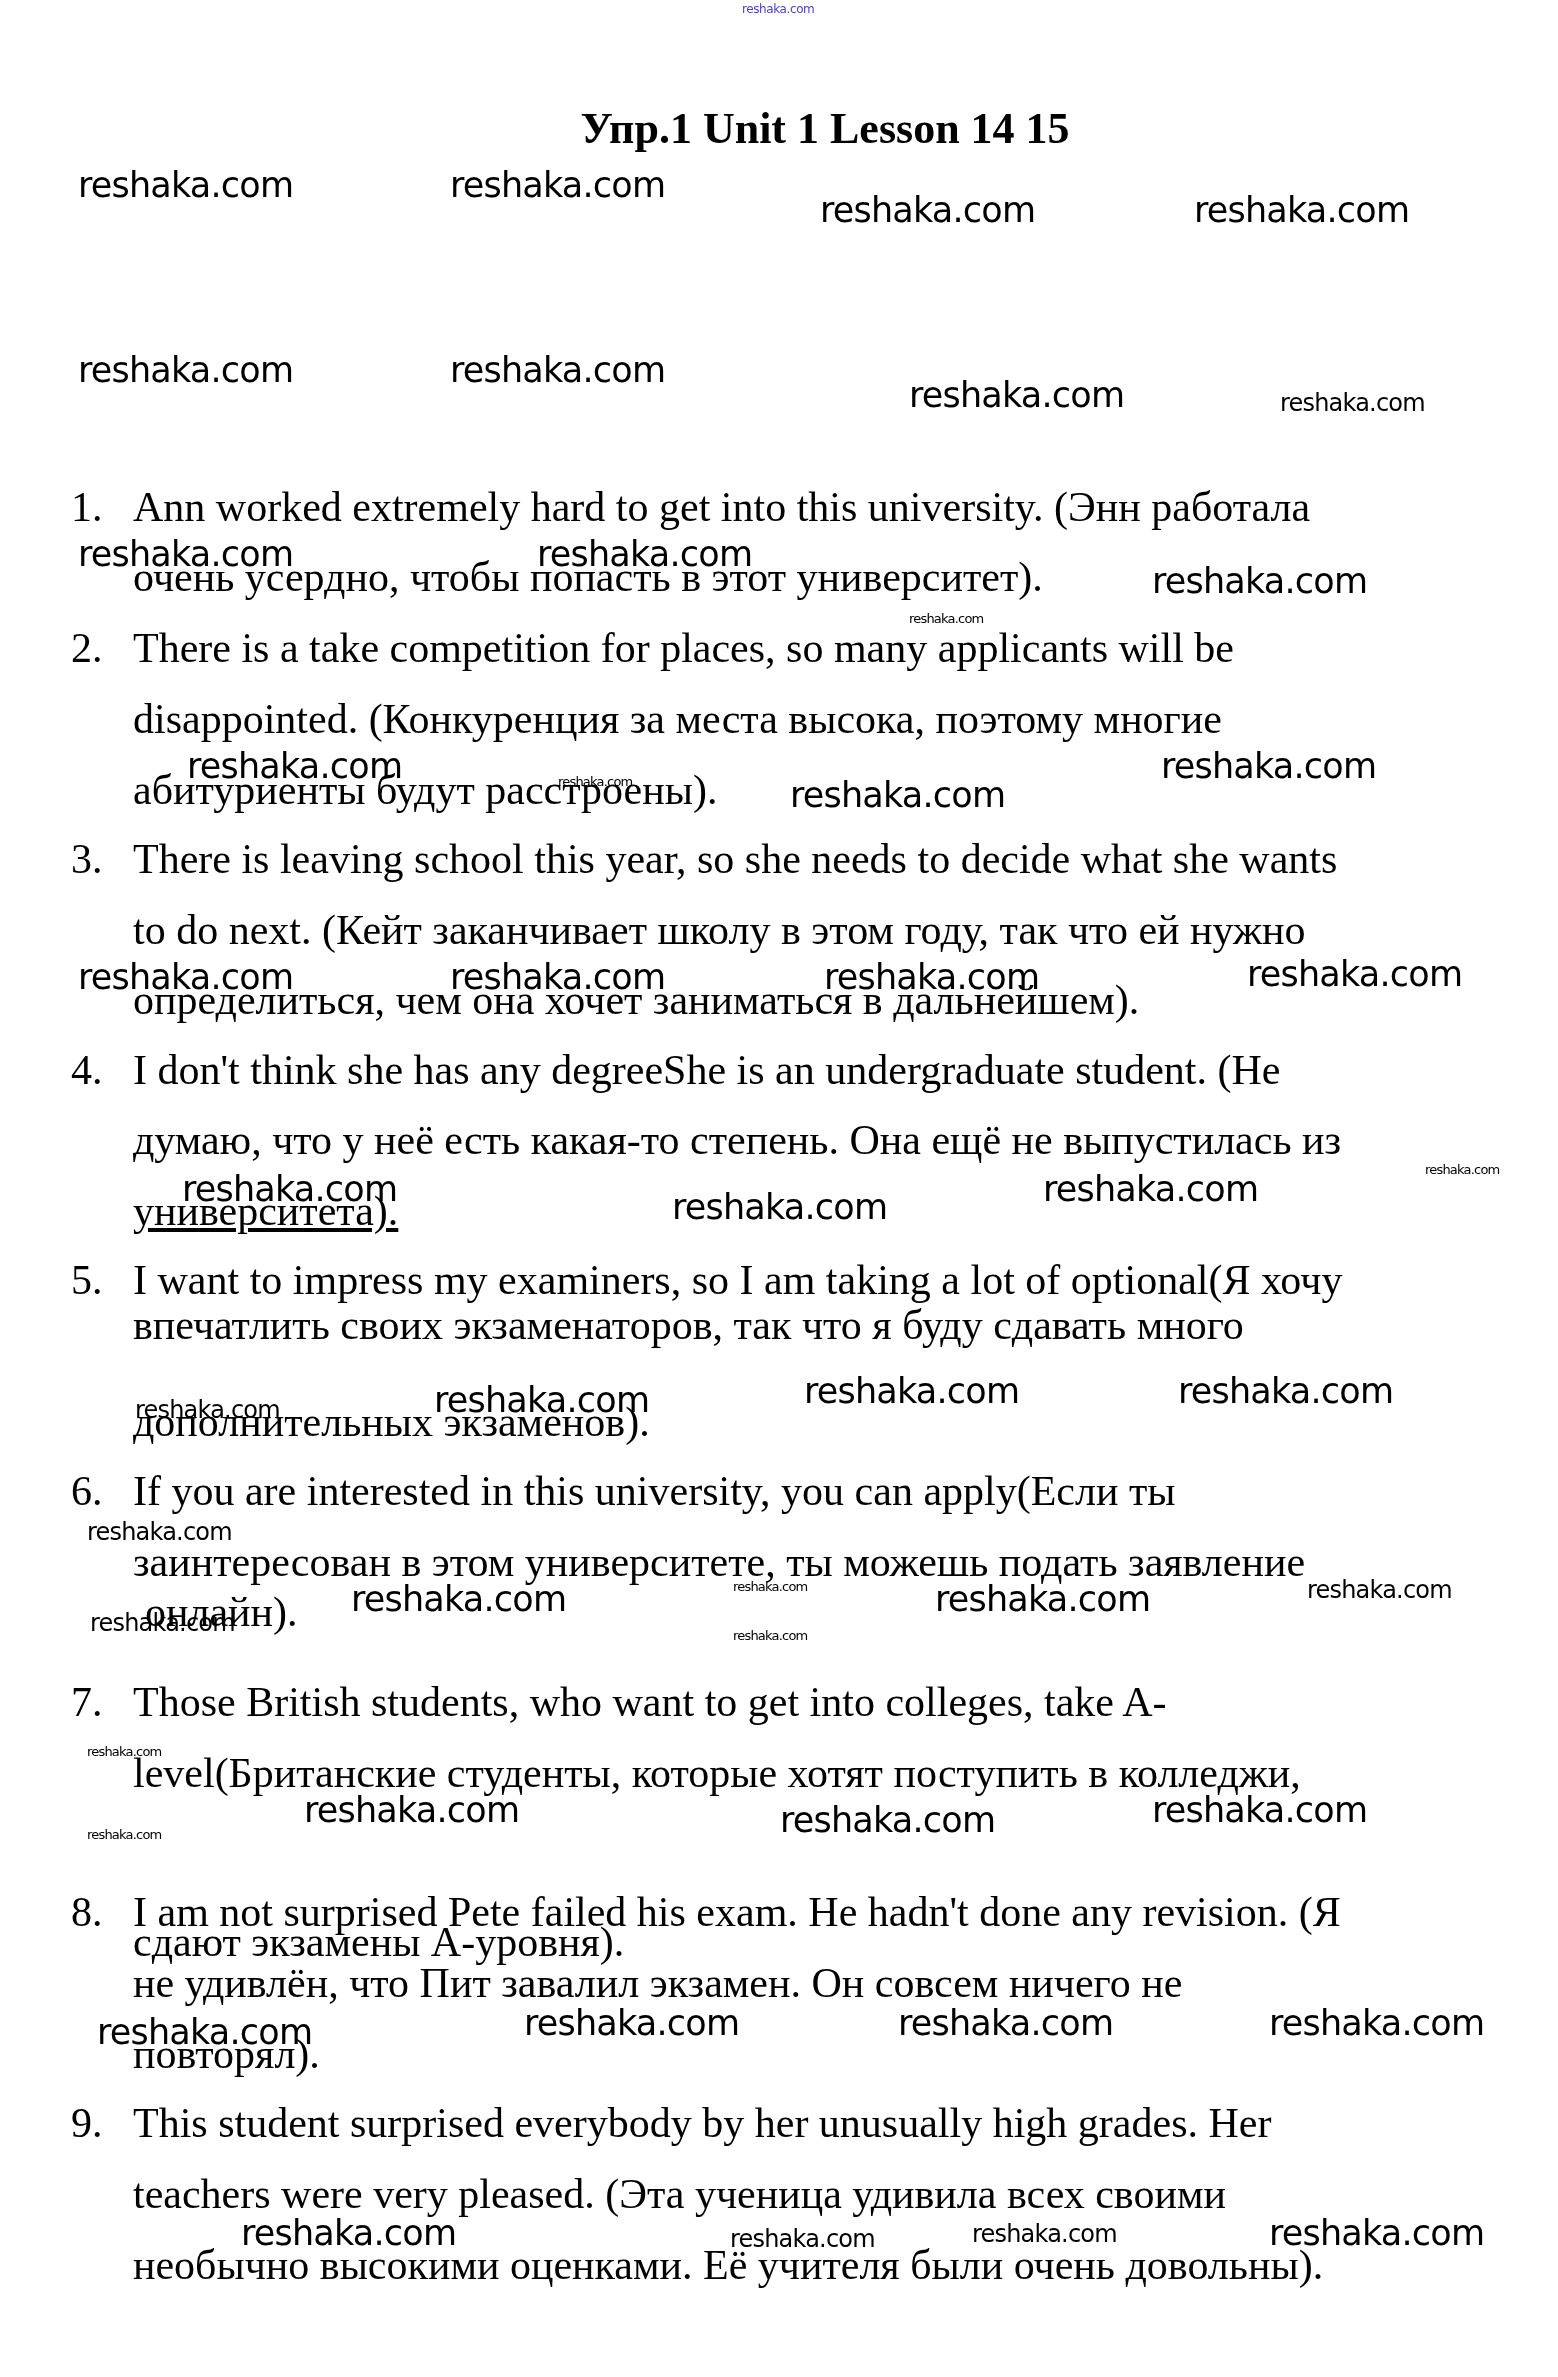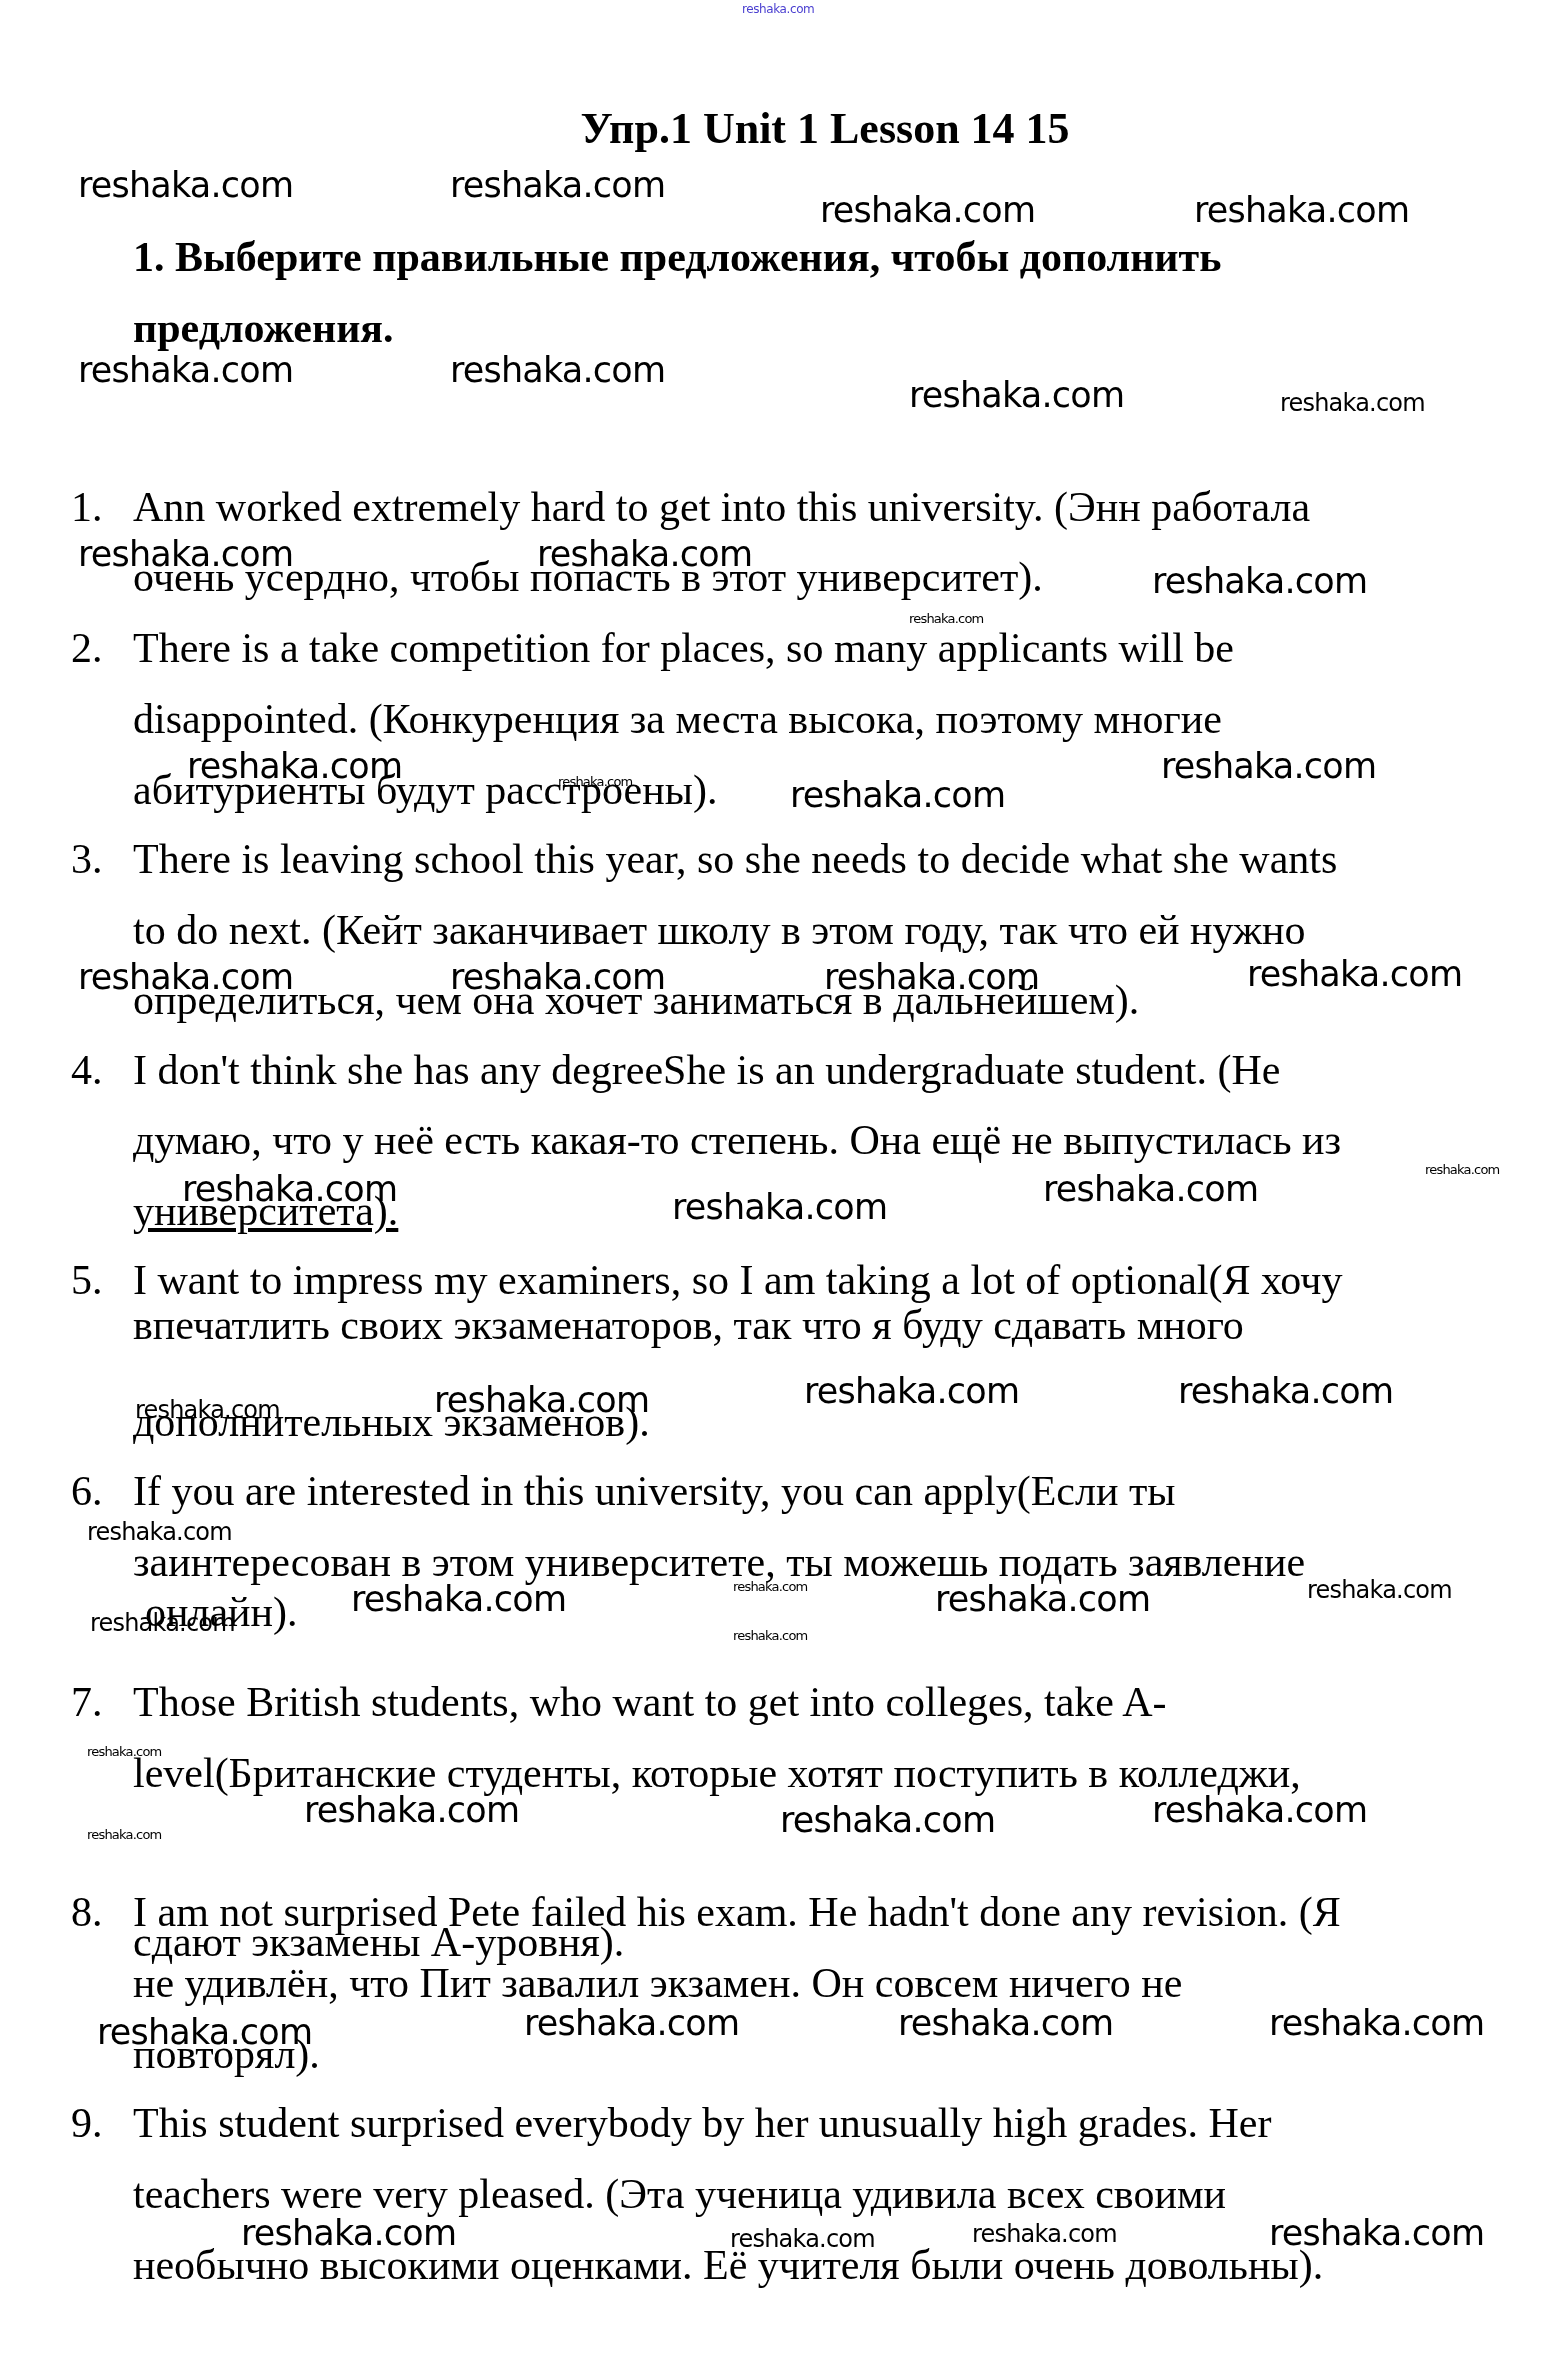--- a/index.html
+++ b/index.html
@@ -17,21 +17,20 @@
   .wm-m { font-size: 24px; }
   .wm-s { font-size: 13px; }
 </style>
 </head>
 <body>
 
 <div class="page">
 
   <div class="top-mark">reshaka.com</div>
   <div class="doc-title">Упр.1 Unit 1 Lesson 14 15</div>
-  <div class="task-heading">1. Выберите правильные предложения, чтобы дополнить предложения.</div>
 
   <div class="items" id="items">
       <div class="item-num" style="left: 71px; top: 483px;">1.</div>
       <div class="item-line" style="left: 133px; top: 483px;"><span>Ann worked extremely hard to </span><b>get into</b><span> this university. (Энн работала</span></div>
       <div class="item-line" style="left: 133px; top: 553px;"><span>очень усердно, чтобы попасть в этот университет).</span><b></b><span></span></div>
       <div class="item-num" style="left: 71px; top: 624px;">2.</div>
       <div class="item-line" style="left: 133px; top: 624px;"><span>There is a take </span><b>competition</b><span> for places, so many applicants will be</span></div>
       <div class="item-line" style="left: 133px; top: 695px;"><span>disappointed. (Конкуренция за места высока, поэтому многие</span><b></b><span></span></div>
       <div class="item-line" style="left: 133px; top: 766px;"><span>абитуриенты будут расстроены).</span><b></b><span></span></div>
       <div class="item-num" style="left: 71px; top: 835px;">3.</div>

